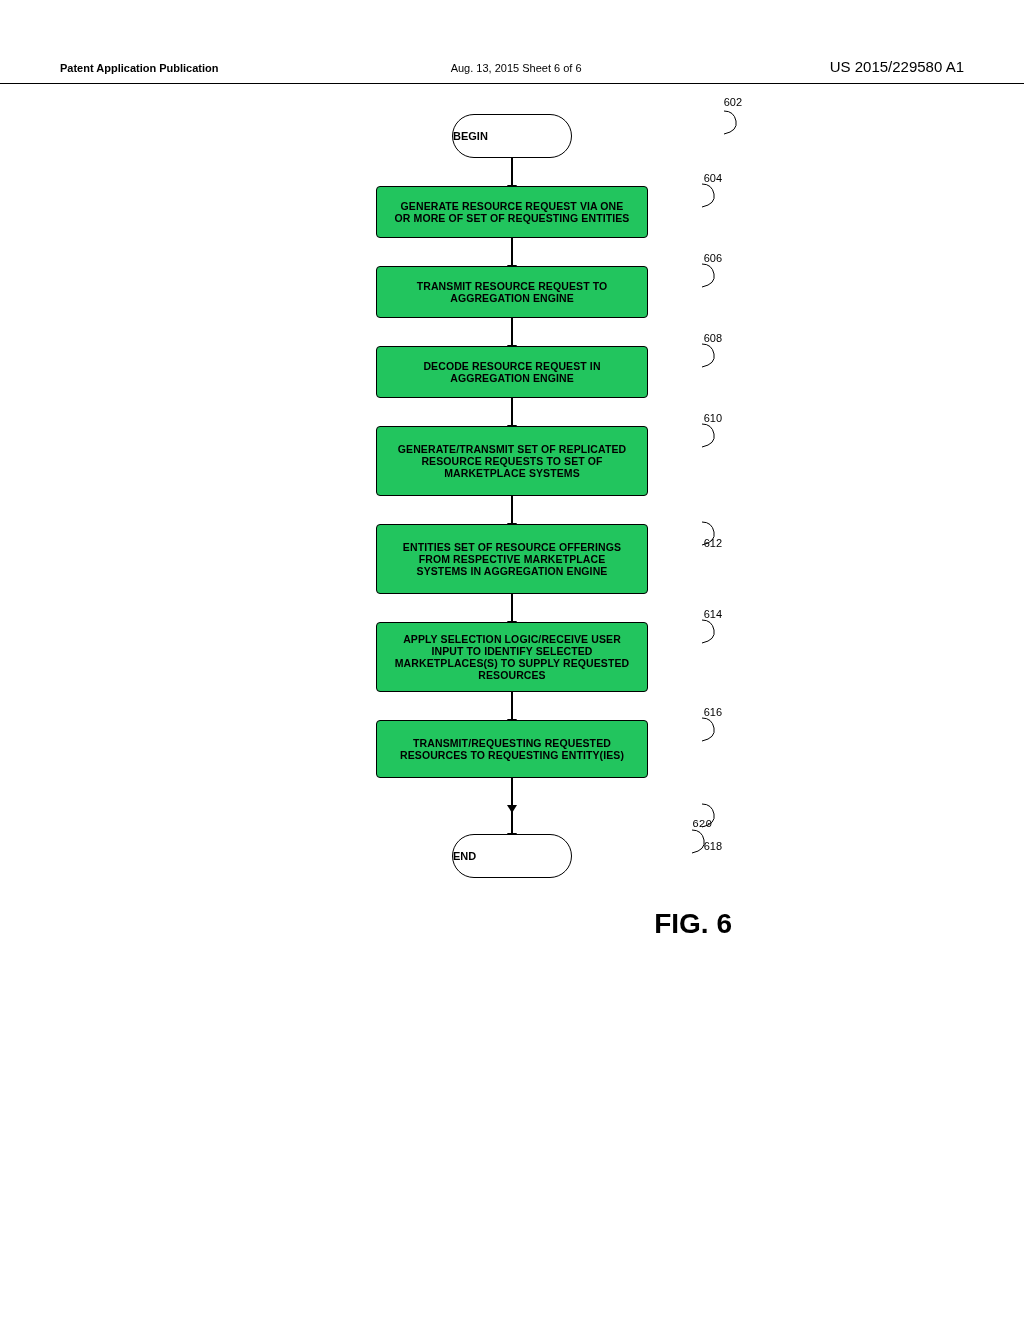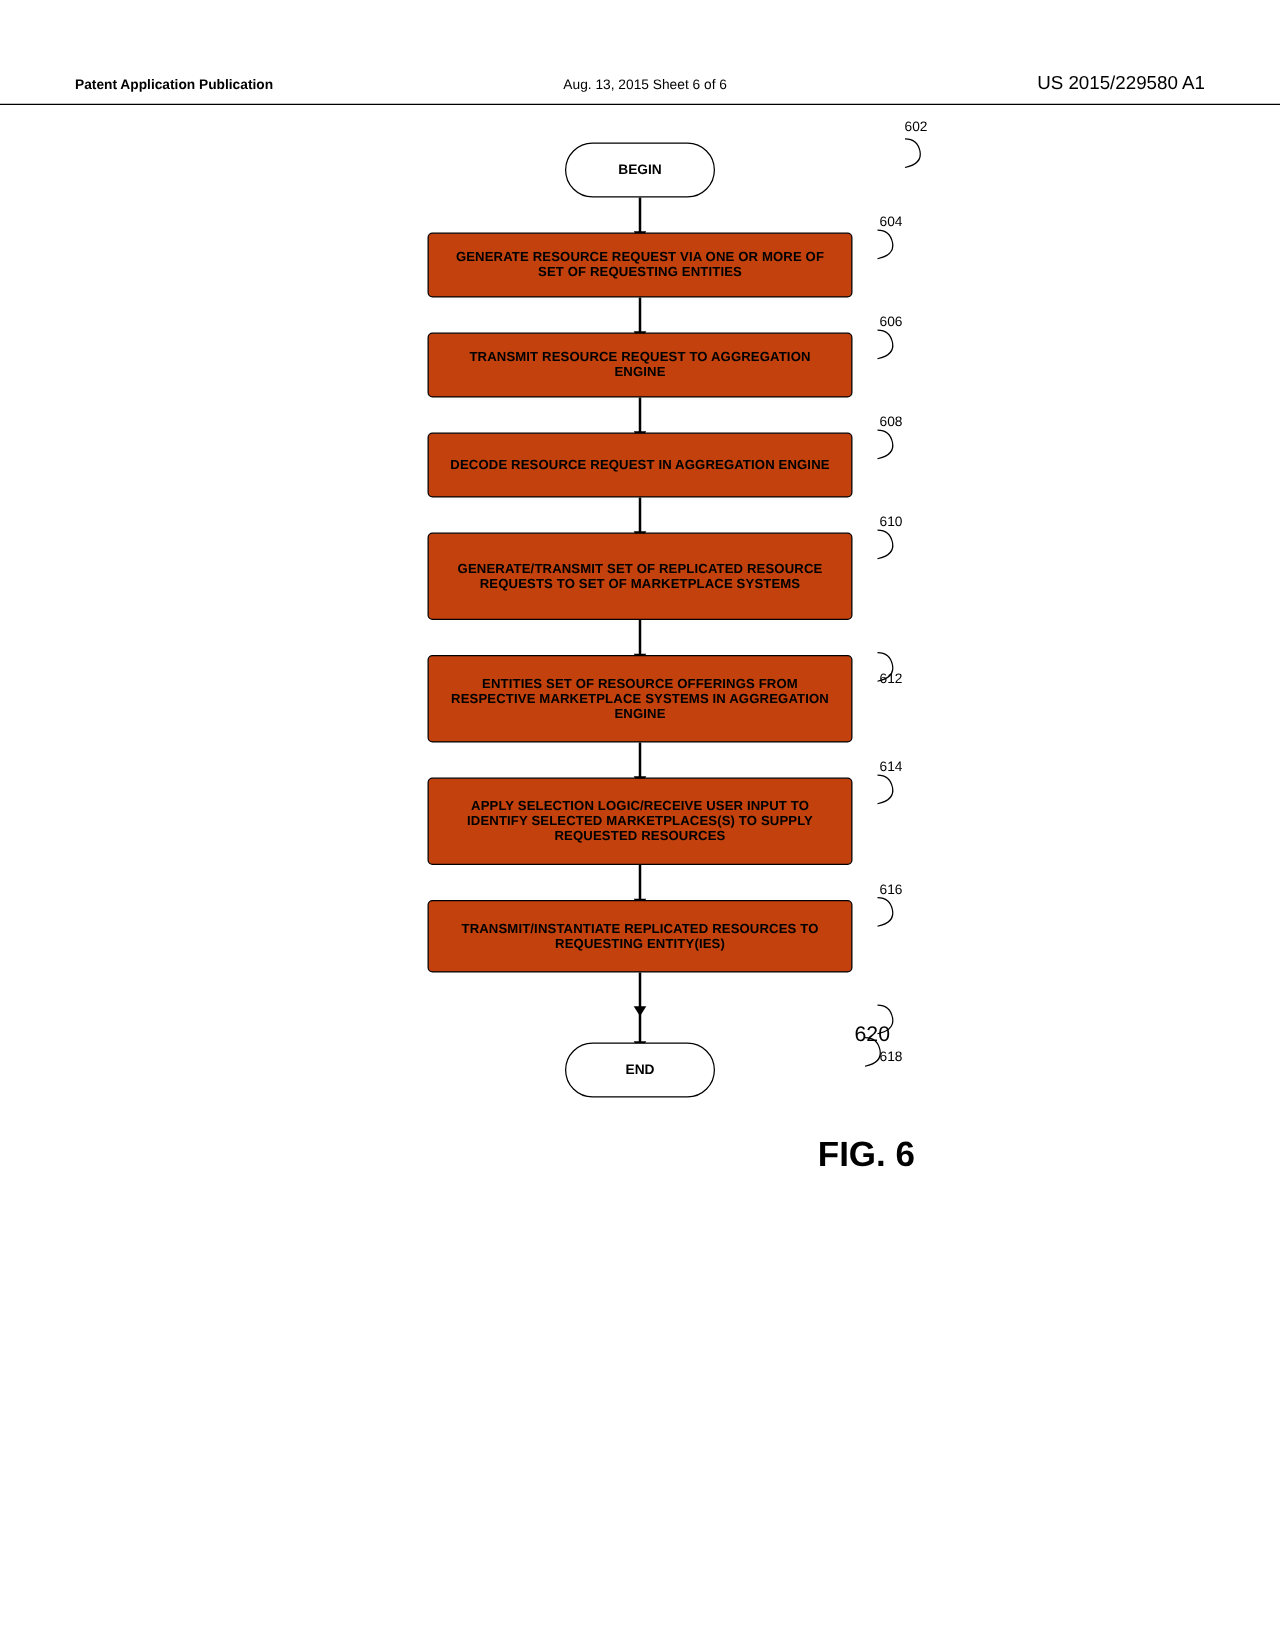--- a/index.html
+++ b/index.html
@@ -41,43 +41,43 @@
       flex-direction: column;
       align-items: center;
       padding-top: 30px;
       position: relative;
     }
 
     
     .box-rect {
       border: 1.5px solid #000;
       border-radius: 4px;
-      width: 340px;
+      width: 272px;
       min-height: 52px;
       display: flex;
       align-items: center;
       justify-content: center;
       text-align: center;
       font-size: 10.5px;
       font-weight: bold;
       letter-spacing: 0.01em;
       padding: 8px 16px;
-      background: #c2410c;
+      background: #22c55e;
       position: relative;
     }
 
     
     .box-pill {
       border: 1.5px solid #000;
       border-radius: 24px;
       width: 120px;
       height: 44px;
       display: flex;
       align-items: center;
-      justify-content: center;
+      justify-content: flex-start;
       text-align: center;
       font-size: 11px;
       font-weight: bold;
       background: #fff;
       position: relative;
     }
 
     
     .arrow-down {
       width: 2px;
@@ -203,21 +203,21 @@
         <svg style="position:absolute; right:8px; top:-4px;" width="50" height="30">
           <path d="M 28 2 Q 38 2 40 12 Q 42 22 28 25" fill="none" stroke="#000" stroke-width="1"></path>
         </svg>
       </div>
       <div class="arrow-down"></div>
     </div>
 
     <div class="node-container">
       <div style="position:relative; display:flex; align-items:center; justify-content:center; width:440px;">
         <div class="box-rect" style="min-height:58px;">
-          <span>TRANSMIT/INSTANTIATE REPLICATED RESOURCES TO REQUESTING ENTITY(IES)</span>
+          <span>TRANSMIT/REQUESTING REQUESTED RESOURCES TO REQUESTING ENTITY(IES)</span>
         </div>
         <span style="position:absolute; right:10px; top:-14px; font-size:11px;">616</span>
         <svg style="position:absolute; right:8px; top:-4px;" width="50" height="30">
           <path d="M 28 2 Q 38 2 40 12 Q 42 22 28 25" fill="none" stroke="#000" stroke-width="1"></path>
         </svg>
       </div>
       <div class="arrow-down"></div>
     </div>
 
     <div class="node-container">
@@ -228,21 +228,21 @@
         </svg>
       </div>
       <div class="arrow-down"></div>
     </div>
 
     <div class="node-container" style="margin-bottom: 20px;">
       <div style="position:relative; display:flex; align-items:center; justify-content:center; width:340px;">
         <div class="box-pill">
           <span>END</span>
         </div>
-        <span style="position:absolute; right:-30px; top:-16px; font-size:17px;">620</span>
+        <span style="position:absolute; right:-30px; top:-16px; font-size:11px;font-family:Liberation Mono, monospace;">620</span>
         <svg style="position:absolute; right:-32px; top:-6px;" width="50" height="35">
           <path d="M 28 2 Q 38 2 40 12 Q 42 22 28 25" fill="none" stroke="#000" stroke-width="1"></path>
         </svg>
       </div>
     </div>
 
     <div style="position:relative; width:440px; display:flex; justify-content:flex-end; margin-top: 10px; margin-right: 0px;">
       <span style="font-size:28px; font-weight:bold;">FIG. 6</span>
     </div>
 

